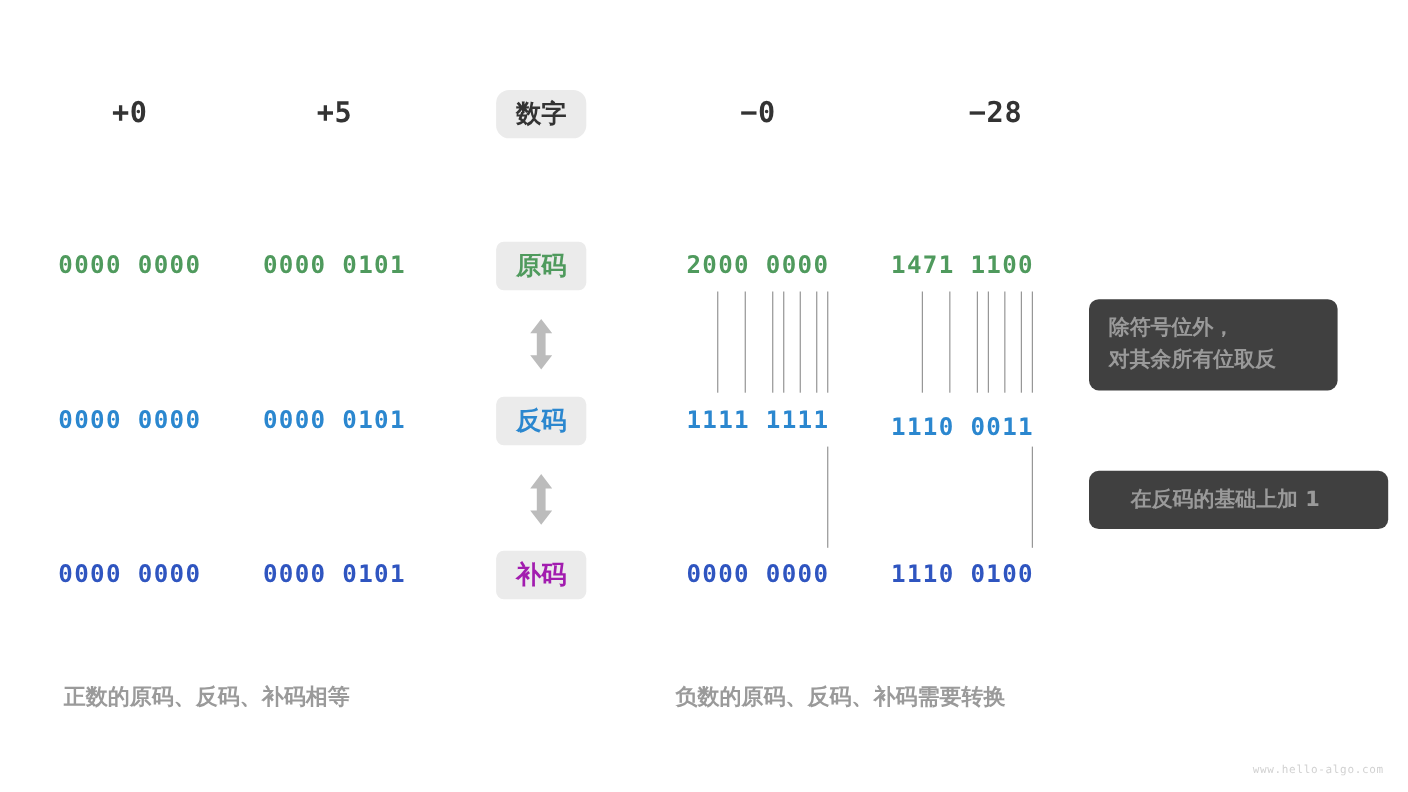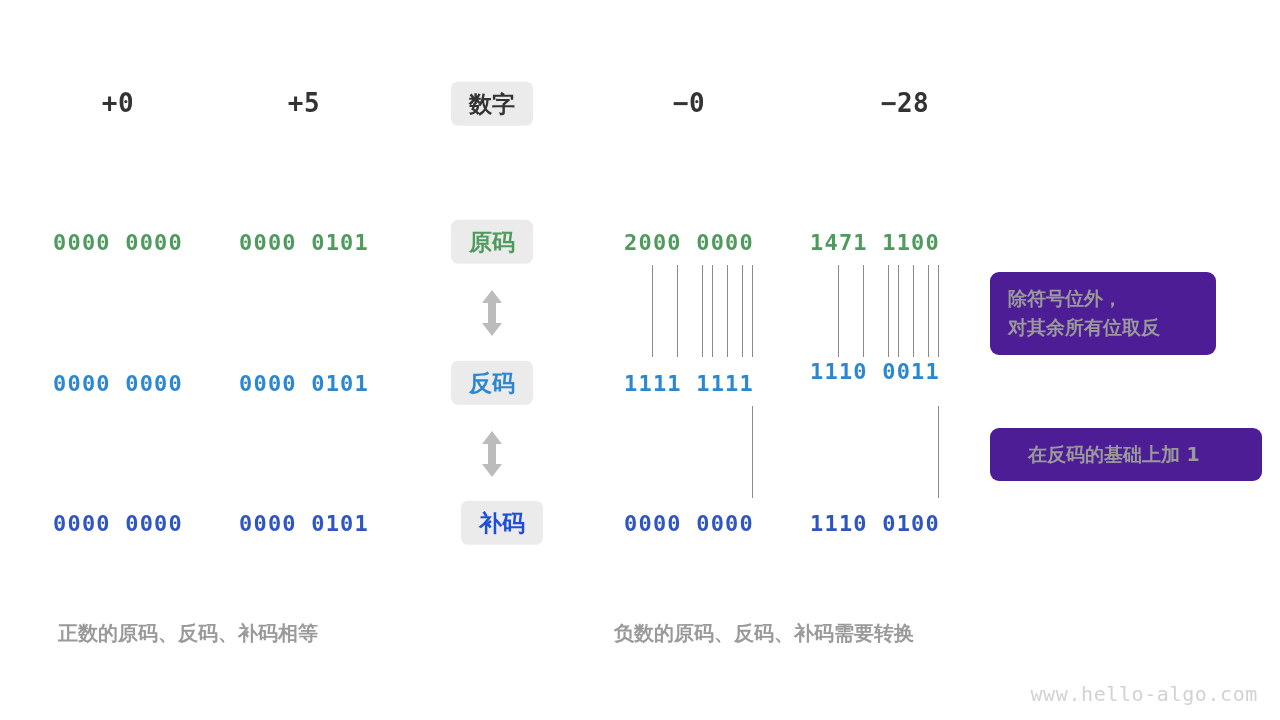--- a/index.html
+++ b/index.html
@@ -55,29 +55,29 @@
     transform: translate(-50%, -50%);
     background: #ebebeb;
     border-radius: 7px;
     padding: 9px 18px;
     font-size: 23px;
     font-weight: bold;
     line-height: 1.15;
     white-space: nowrap;
     text-align: center;
   }
-  .chip.dark   { color: #333333; }
+  .chip.dark   { color: #333333; border-radius: 12px; }
   .chip.green  { color: #4f9a5d; }
   .chip.blue   { color: #2b87cf; }
-  .chip.indigo { color: #1d4ed8; margin-left: 10px; }
+  .chip.indigo { color: #a21caf; }
 
   
   .note {
     position: absolute;
-    background: #4c1d95;
+    background: #404040;
     border-radius: 9px;
     padding: 12px 18px;
     color: #9a9a9a;
     font-size: 19px;
     font-weight: bold;
     line-height: 1.55;
     white-space: pre-line;
   }
 
   
@@ -89,21 +89,21 @@
     white-space: nowrap;
   }
 
   
   .watermark {
     position: absolute;
     right: 22px;
     bottom: 14px;
     color: #d2d2d2;
     font-family: "DejaVu Sans Mono", monospace;
-    font-size: 20px;
+    font-size: 10px;
     letter-spacing: 0.6px;
   }
 
   
   .tick {
     position: absolute;
     width: 1px;
     background: #8c8c8c;
   }
 
@@ -141,21 +141,21 @@
   <div class="cell bits green" style="left:875px; top:242px;">1471 1100</div>
 
   <div class="cell bits blue" style="left:118px; top:383px;">0000 0000</div>
 
   <div class="cell bits blue" style="left:304px; top:383px;">0000 0101</div>
 
   <div class="chip blue" style="left:492px; top:383px;text-align:center;">反码</div>
 
   <div class="cell bits blue" style="left:689px; top:383px;">1111 1111</div>
 
-  <div class="cell bits blue" style="left:875px; top:371px;">1110 0011</div>
+  <div class="cell bits blue" style="left:875px; top:389px;">1110 0011</div>
 
   <div class="cell bits indigo" style="left:118px; top:523px;">0000 0000</div>
 
   <div class="cell bits indigo" style="left:304px; top:523px;">0000 0101</div>
 
   <div class="chip indigo" style="left:492px; top:523px;">补码</div>
 
   <div class="cell bits indigo" style="left:689px; top:523px;">0000 0000</div>
 
   <div class="cell bits indigo" style="left:875px; top:523px;">1110 0100</div>

